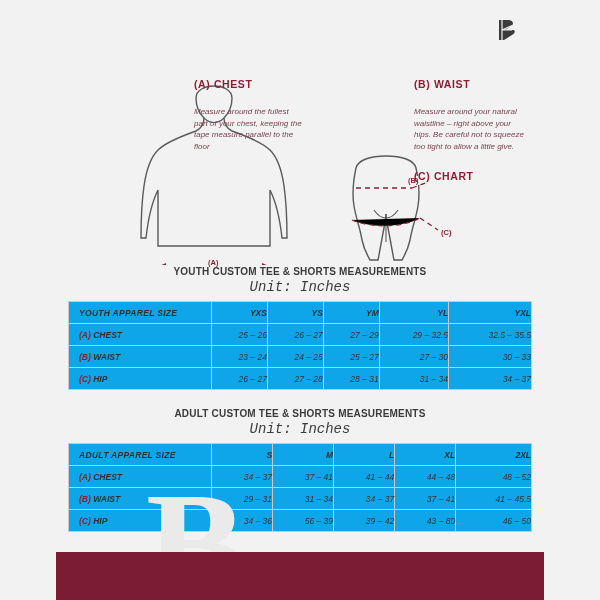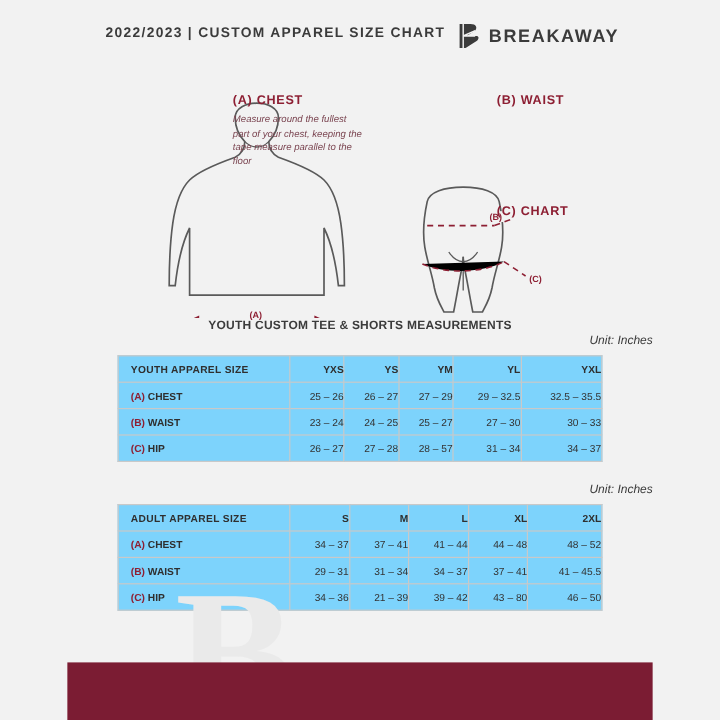--- a/index.html
+++ b/index.html
@@ -10,56 +10,54 @@
   
   .header{position:relative;height:60px;}
   .hdr-title{position:absolute;left:32px;top:22px;font-size:11.5px;font-weight:700;letter-spacing:1.1px;color:#3b3b3b;white-space:nowrap;}
   .brand{position:absolute;right:28px;top:18px;display:flex;align-items:center;gap:7px;}
   .brand-mark{width:20px;height:24px;position:relative;}
   .brand-name{font-size:15px;font-weight:700;letter-spacing:1.4px;color:#3b3b3b;}
   
   .diagram{position:relative;height:200px;}
   .lbl{position:absolute;}
   .lbl .ttl{font-size:10.5px;font-weight:700;letter-spacing:.6px;color:#8d1f33;}
-  .lbl .txt{font-size:8px;line-height:1.45;color:#7a4450;font-style:italic;margin-top:4px;}
+  .lbl .txt{font-size:8px;line-height:1.45;color:#7a4450;font-style:italic;margin-top:16px;}
   .tagA{position:absolute;left:150px;top:198px;font-size:7.5px;font-weight:700;color:#8d1f33;background:#f2f2f2;padding:0 2px;}
   .tagB{position:absolute;left:350px;top:116px;font-size:7.5px;font-weight:700;color:#8d1f33;background:#f2f2f2;padding:0 2px;}
   .tagC{position:absolute;left:383px;top:168px;font-size:7.5px;font-weight:700;color:#8d1f33;background:#f2f2f2;padding:0 2px;}
   
   .sect{margin-top:6px;}
   .sect-title{text-align:center;font-size:10px;font-weight:700;color:#3b3b3b;letter-spacing:.2px;}
-  .sect-sub{text-align:right;font-size:10px;font-style:italic;color:#3b3b3b;margin-top:2px;margin-bottom:6px;}
-  table{border-collapse:collapse;margin:0 auto;width:404px;background:#7dd3fc;}
+  .sect-sub{text-align:center;font-size:14px;font-style:italic;color:#3b3b3b;margin-top:2px;margin-bottom:6px;font-family:Liberation Mono, monospace;}
+  table{border-collapse:collapse;margin:0 auto;width:464px;background:#0ea5e9;font-style:italic;}
   th,td{border:1px solid #c9c9c9;height:21px;font-size:8.5px;color:#333;text-align:right;padding:0;}
   th.rowhead,td.rowhead{text-align:left;padding-left:10px;width:132px;}
   th{font-weight:700;color:#2f2f2f;}
   th.rowhead{font-weight:700;letter-spacing:.3px;}
   td.rowhead .k{color:#8d1f33;font-weight:700;}
   td.rowhead .v{color:#2f2f2f;font-weight:700;margin-top:19px;}
   .footerbar{position:absolute;left:0;bottom:0;width:488px;height:48px;background:#7b1c33;}
 </style>
 </head>
 <body>
 
 <div class="page">
   <div class="sheet">
 
     <div class="watermark">B</div>
 
     <div class="header">
-      <div class="hdr-title">2022/2023   |   CUSTOM APPAREL SIZE CHART</div>
       <div class="brand">
         <span class="brand-mark">
           <svg width="20" height="24" viewBox="0 0 20 24">
             <path d="M3 2 L12 2 C17 2 18 5 16 7.5 L9 12 L17 12 C19 12 19.5 14 17.5 16 L8 22 L3 22 Z" fill="#3b3b3b"></path>
             <path d="M6 2 L6 22" stroke="#f2f2f2" stroke-width="1.2"></path>
             <path d="M16 7.5 L6 12 L16 12" fill="none" stroke="#f2f2f2" stroke-width="1.2"></path>
           </svg>
         </span>
-        <span class="brand-name">BREAKAWAY</span>
       </div>
     </div>
 
     <div class="diagram">
 
       <svg width="488" height="205" viewBox="0 0 488 205" style="position:absolute;left:0;top:0;">
 
         <g fill="none" stroke="#5a5a5a" stroke-width="1.4">
           <path d="M140 38 C140 22 176 22 176 38 C176 48 172 54 168 58 C168 64 170 68 176 71
                    C190 76 206 82 214 90 C222 98 226 112 228 126
@@ -115,20 +113,21 @@
       <span class="tagB">(B)</span>
       <span class="tagC">(C)</span>
 
       <div class="lbl" style="left:138px;top:18px;width:110px;">
         <div class="ttl">(A) CHEST</div>
         <div class="txt">Measure around the fullest part of your chest, keeping the tape measure parallel to the floor</div>
       </div>
 
       <div class="lbl" style="left:358px;top:18px;width:112px;">
         <div class="ttl">(B) WAIST</div>
+        <div class="txt">Measure around your natural waistline – right above your hips. Be careful not to squeeze too tight to allow a little give.</div>
       </div>
 
       <div class="lbl" style="left:358px;top:110px;width:112px;">
         <div class="ttl">(C) CHART</div>
       </div>
     </div>
 
     <div class="sect">
       <div class="sect-title">YOUTH CUSTOM TEE &amp; SHORTS MEASUREMENTS</div>
       <div class="sect-sub">Unit: Inches</div>
@@ -166,29 +165,30 @@
             <td>27 – 30</td>
             <td>30 – 33</td>
           </tr>
           <tr>
             <td class="rowhead">
               <span class="k">(C)</span>
               <span class="v">HIP</span>
             </td>
             <td>26 – 27</td>
             <td>27 – 28</td>
-            <td>28 – 57</td>
+            <td>28 – 31</td>
             <td>31 – 34</td>
             <td>34 – 37</td>
           </tr>
         </tbody>
       </table>
     </div>
 
     <div class="sect" style="margin-top:18px;">
+      <div class="sect-title">ADULT CUSTOM TEE &amp; SHORTS MEASUREMENTS</div>
       <div class="sect-sub">Unit: Inches</div>
       <table>
         <thead>
           <tr>
             <th class="rowhead">ADULT APPAREL SIZE</th>
             <th>S</th>
             <th>M</th>
             <th>L</th>
             <th>XL</th>
             <th>2XL</th>
@@ -216,21 +216,21 @@
             <td>34 – 37</td>
             <td>37 – 41</td>
             <td>41 – 45.5</td>
           </tr>
           <tr>
             <td class="rowhead">
               <span class="k">(C)</span>
               <span class="v">HIP</span>
             </td>
             <td>34 – 36</td>
-            <td>21 – 39</td>
+            <td>56 – 39</td>
             <td>39 – 42</td>
             <td>43 – 80</td>
             <td>46 – 50</td>
           </tr>
         </tbody>
       </table>
     </div>
 
     <div class="footerbar"></div>
   </div>

